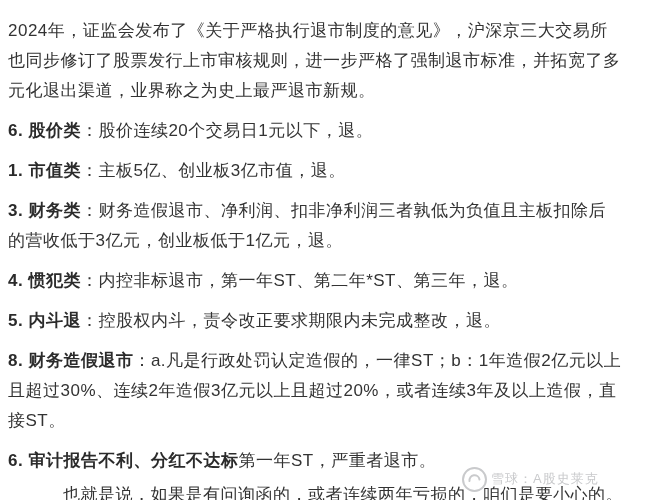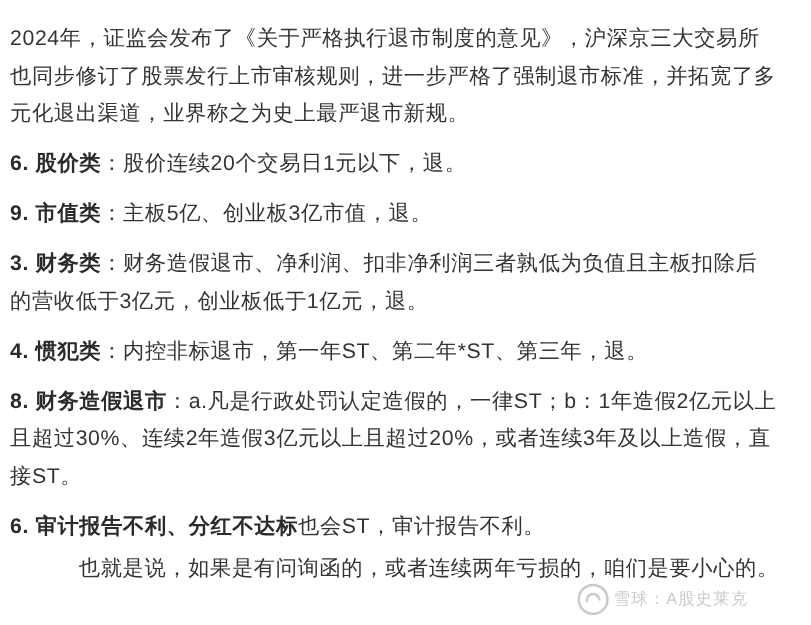--- a/index.html
+++ b/index.html
@@ -57,30 +57,31 @@
   }
 </style>
 </head>
 <body>
 
 <div class="article">
   <p>2024年，证监会发布了《关于严格执行退市制度的意见》，沪深京三大交易所也同步修订了股票发行上市审核规则，进一步严格了强制退市标准，并拓宽了多元化退出渠道，业界称之为史上最严退市新规。</p>
 
   <p><span class="rule-title">6. 股价类</span><span>：股价连续20个交易日1元以下，退。</span></p>
 
-  <p><span class="rule-title">9. 市值类</span><span>：主板5亿、创业板3亿市值，退。</span></p>
+  <p><span class="rule-title">1. 市值类</span><span>：主板5亿、创业板3亿市值，退。</span></p>
 
   <p><span class="rule-title">3. 财务类</span><span>：财务造假退市、净利润、扣非净利润三者孰低为负值且主板扣除后的营收低于3亿元，创业板低于1亿元，退。</span></p>
 
   <p><span class="rule-title">4. 惯犯类</span><span>：内控非标退市，第一年ST、第二年*ST、第三年，退。</span></p>
 
+  <p><span class="rule-title">5. 内斗退</span><span>：控股权内斗，责令改正要求期限内未完成整改，退。</span></p>
 
   <p><span class="rule-title">8. 财务造假退市</span><span>：a.凡是行政处罚认定造假的，一律ST；b：1年造假2亿元以上且超过30%、连续2年造假3亿元以上且超过20%，或者连续3年及以上造假，直接ST。</span></p>
 
-  <p><span class="rule-title">6. 审计报告不利、分红不达标</span><span>也会ST，审计报告不利。</span></p>
+  <p><span class="rule-title">6. 审计报告不利、分红不达标</span><span>第一年ST，严重者退市。</span></p>
 
   <p class="outro">也就是说，如果是有问询函的，或者连续两年亏损的，咱们是要小心的。</p>
 </div>
 
 <div class="watermark">
   <svg class="wm-icon" viewBox="0 0 27 27" aria-hidden="true">
     <circle cx="13.5" cy="13.5" r="11.5" fill="none" stroke="#c9cacc" stroke-width="2"></circle>
     <path d="M8.5 15 a 5 5 0 1 1 10 -1.5" fill="none" stroke="#c9cacc" stroke-width="2" stroke-linecap="round"></path>
   </svg>
   <span>雪球：A股史莱克</span>

